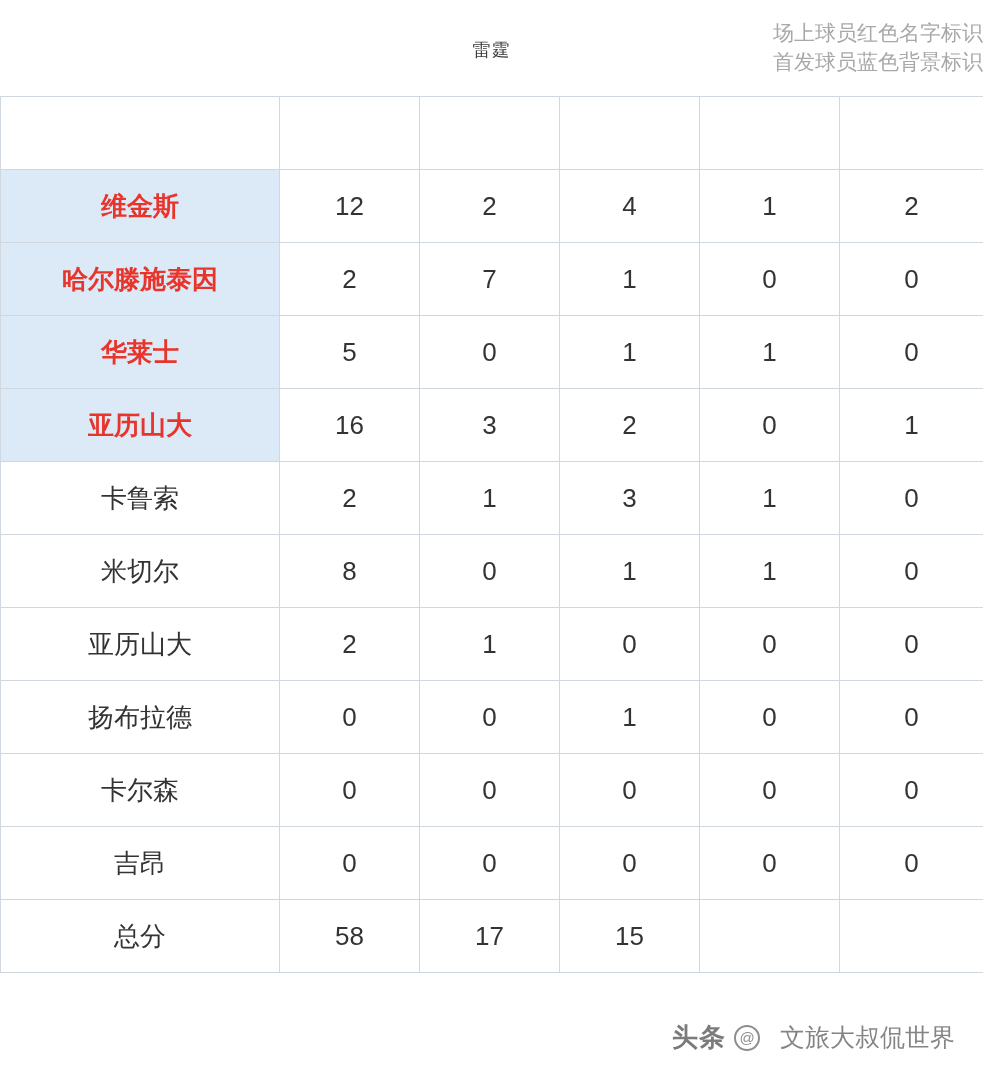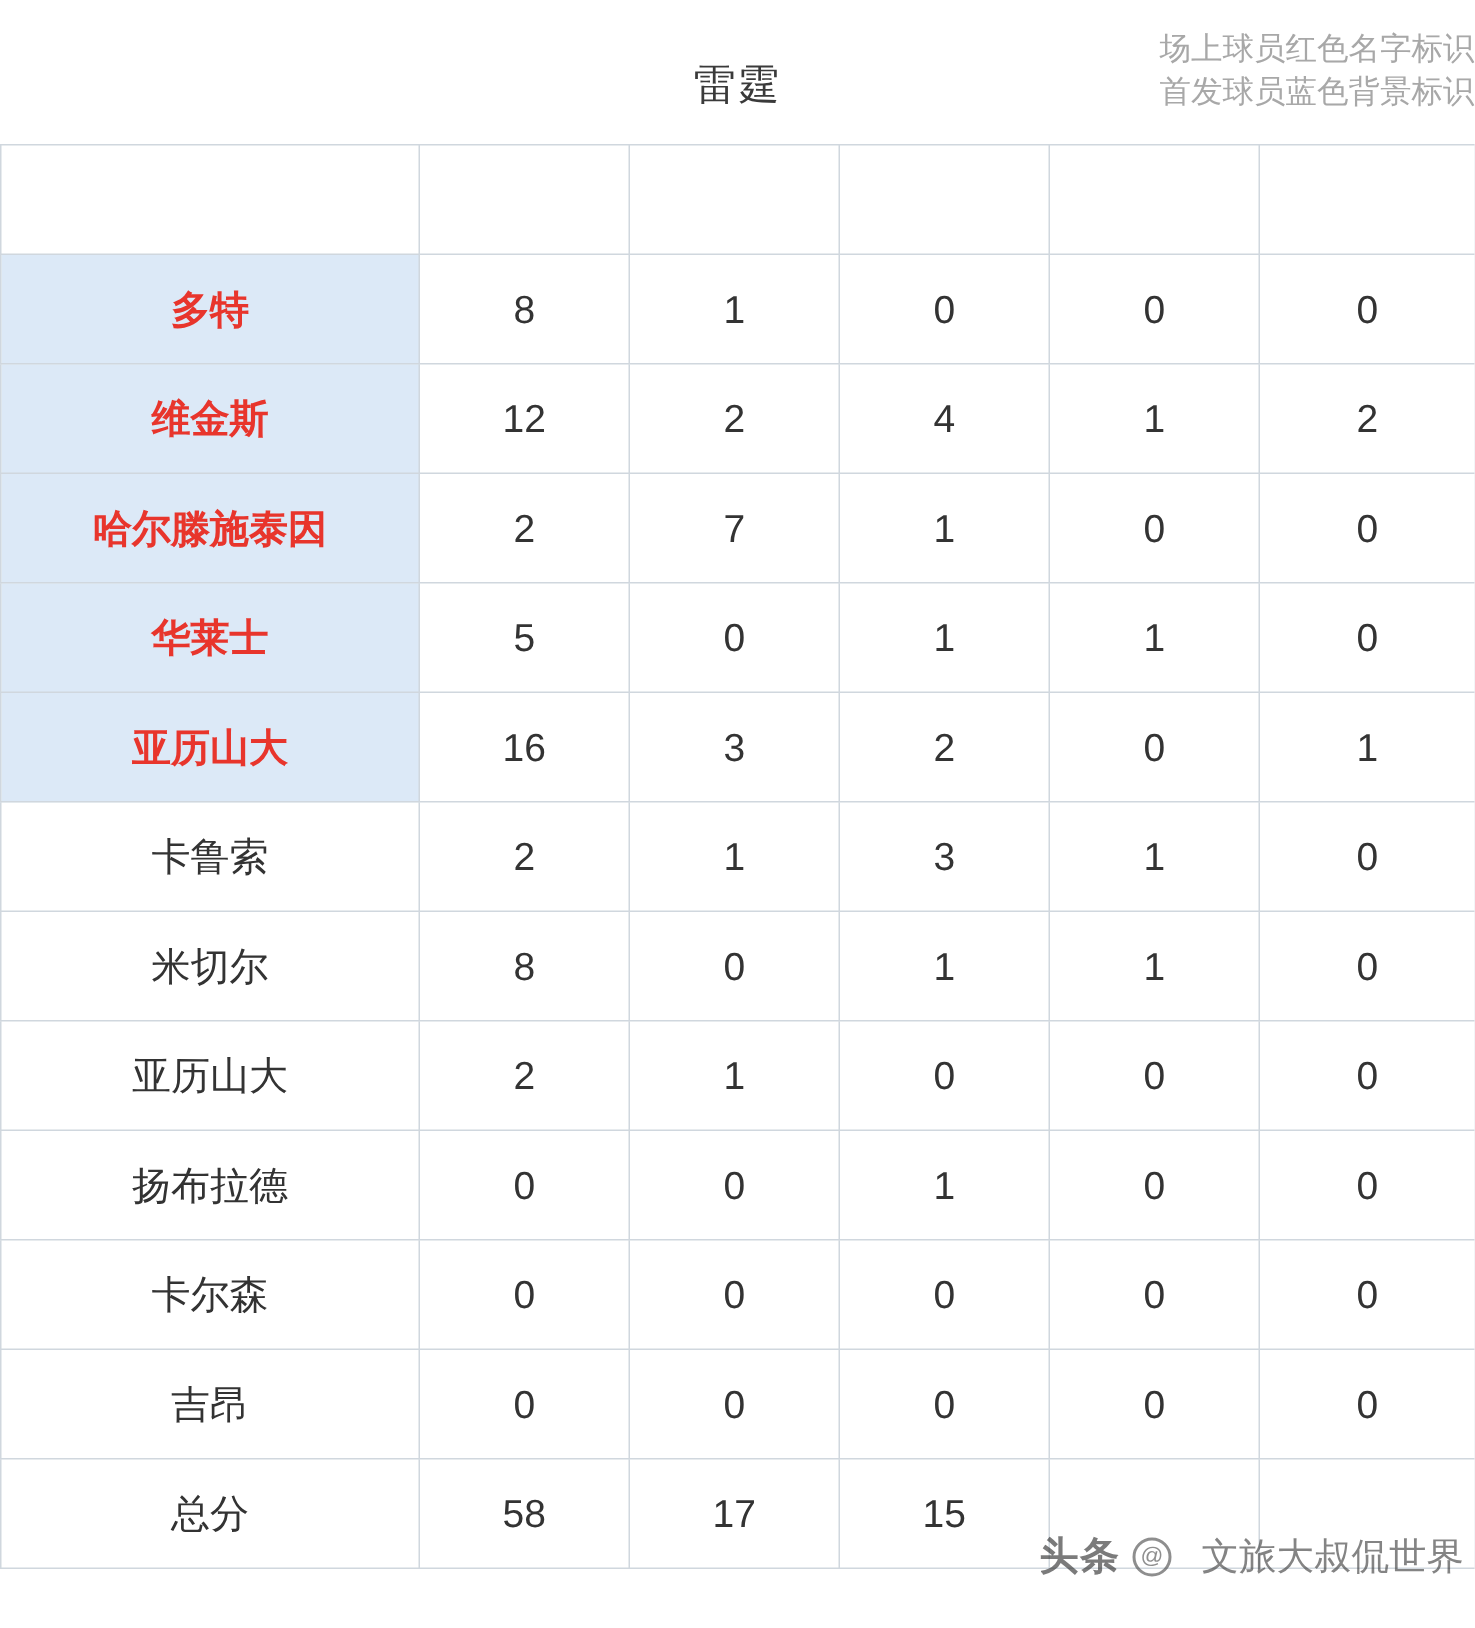--- a/index.html
+++ b/index.html
@@ -21,21 +21,21 @@
     height: 96px;
     width: 983px;
   }
 
   .team-title {
     position: absolute;
     top: 38px;
     left: 0;
     width: 983px;
     text-align: center;
-    font-size: 28px;
+    font-size: 18px;
     color: #3a3a3a;
     letter-spacing: 1px;
   }
 
   .legend {
     position: absolute;
     right: 0px;
     top: 18px;
     text-align: right;
     color: #a8a8a8;
@@ -107,21 +107,20 @@
     align-items: center;
     gap: 8px;
     opacity: 0.62;
     pointer-events: none;
   }
   .wm-logo {
     font-size: 26px;
     color: #2b2b2b;
     font-weight: bold;
     letter-spacing: 1px;
-    margin-left: 21px;
   }
   .wm-circle {
     width: 26px;
     height: 26px;
     border-radius: 50%;
     border: 2px solid #4a4a4a;
     display: inline-flex;
     align-items: center;
     justify-content: center;
     font-size: 15px;
@@ -159,28 +158,20 @@
       <th class="head-player">球员</th>
       <th class="head-stat">得分</th>
       <th class="head-stat">篮板</th>
       <th class="head-stat">助攻</th>
       <th class="head-stat">抢断</th>
       <th class="head-stat">盖帽</th>
     </tr>
   </thead>
   <tbody>
     <tr class="starter">
-      <td class="player">多特</td>
-      <td class="stat">8</td>
-      <td class="stat">1</td>
-      <td class="stat">0</td>
-      <td class="stat">0</td>
-      <td class="stat">0</td>
-    </tr>
-    <tr class="starter">
       <td class="player">维金斯</td>
       <td class="stat">12</td>
       <td class="stat">2</td>
       <td class="stat">4</td>
       <td class="stat">1</td>
       <td class="stat">2</td>
     </tr>
     <tr class="starter">
       <td class="player">哈尔滕施泰因</td>
       <td class="stat">2</td>

